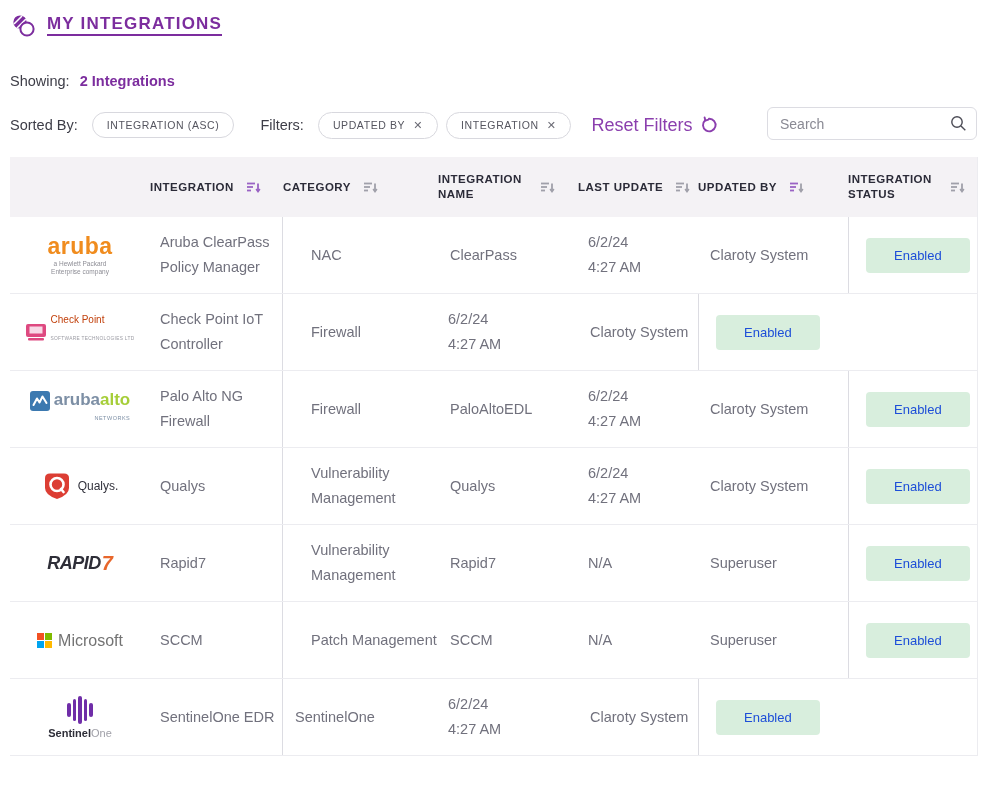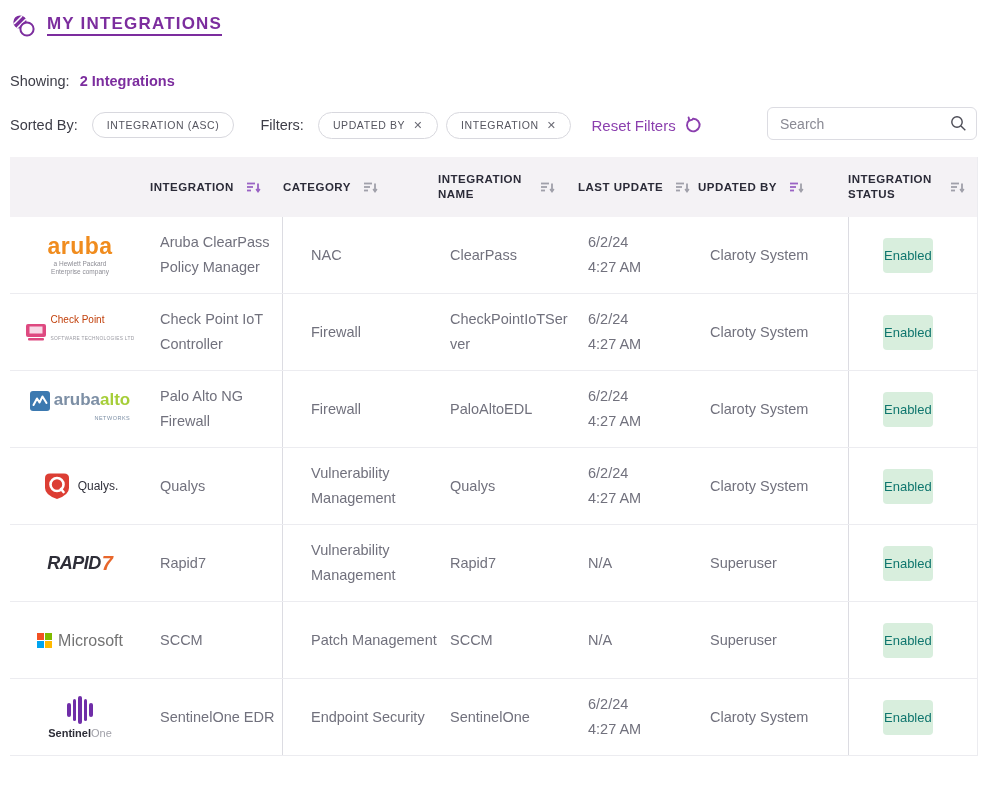--- a/index.html
+++ b/index.html
@@ -18,21 +18,21 @@
   
   .toolbar { position:relative; display:flex; align-items:center; gap:14px;
     padding:20px 0 0 10px; height:52px; }
   .tb-label { font-size:14.5px; color:#3d3d47; }
   .chip { display:inline-flex; align-items:center; gap:8px; border:1px solid #d8d8de;
     border-radius:15px; background:#fff; padding:6px 14px; font-size:10.5px;
     letter-spacing:.6px; color:#55555f; white-space:nowrap; }
   .chip .x { color:#6b6b75; font-size:11px; cursor:pointer; }
   .chips { display:flex; gap:8px; }
   .reset-link { display:inline-flex; align-items:center; gap:8px; color:#8b3fae;
-    font-size:15px; cursor:pointer; margin-left:6px; }
+    font-size:18px; cursor:pointer; margin-left:6px; }
   .search-wrap { position:absolute; right:8px; top:18px; width:210px; }
   .search-wrap input { width:100%; height:33px; border:1px solid #dcdce2; border-radius:6px;
     padding:0 34px 0 12px; font-size:14px; color:#3d3d47; outline:none;
     font-family:inherit; background:#fff; }
   .search-wrap input::placeholder { color:#8a8a94; }
   .search-wrap svg { position:absolute; right:10px; top:8px; }
 
   
   .grid-wrap { margin:16px 0 0 10px; width:968px; border-right:1px solid #ececf0; }
   .grid-row { display:grid;
@@ -49,22 +49,22 @@
   .data-row { height:77px; border-bottom:1px solid #ececf0; background:#fff; }
   .cell { display:flex; flex-direction:column; justify-content:center; font-size:14.5px;
     color:#71717d; line-height:25px; }
   .c-logo { align-items:center; }
   .c-int  { padding-left:10px; border-right:1px solid #dcdce2; }
   .c-cat  { padding-left:28px; }
   .c-name { padding-left:12px; padding-right:10px; word-break:break-all; }
   .c-date { padding-left:10px; }
   .c-user { padding-left:12px; }
   .c-stat { padding-left:17px; border-left:1px solid #dcdce2; }
-  .badge { display:inline-block; background:#d8eedd; color:#0f766e; font-size:13px;
-    padding:5px 1px; border-radius:4px; width:max-content;margin-left:17px; }
+  .badge { display:inline-block; background:#d8eedd; color:#1d4ed8; font-size:13px;
+    padding:5px 28px; border-radius:4px; width:max-content; }
 
   
   .logo-aruba { text-align:center; }
   .aruba-word { color:#f08c1e; font-size:23px; font-weight:bold; letter-spacing:.5px; line-height:24px; }
   .aruba-sub { font-size:6.5px; color:#8e8e96; line-height:8px; margin-top:2px; }
 
   .logo-checkpoint { display:flex; align-items:center; gap:5px; }
   .cp-name { font-size:10px; color:#c2410c; line-height:13px; }
   .cp-sub { font-size:4.8px; color:#9a9aa2; letter-spacing:.3px; }
 
@@ -252,21 +252,20 @@
           <rect x="2" y="14" width="16" height="2.5" rx="1" fill="#de4980"></rect>
         </svg>
         <div>
           <div class="cp-name">Check Point</div>
           <div class="cp-sub">SOFTWARE TECHNOLOGIES LTD</div>
         </div>
       </div>
     </div>
     <div class="cell c-int">Check Point IoT Controller</div>
     <div class="cell c-cat">Firewall</div>
-    <div class="cell c-name">CheckPointIoTServer</div>
     <div class="cell c-date">
       <div>6/2/24</div>
       <div>4:27 AM</div>
     </div>
     <div class="cell c-user">Claroty System</div>
     <div class="cell c-stat">
       <span class="badge">Enabled</span>
     </div>
   </div>
 
@@ -374,21 +373,20 @@
             <i class="s1-b3"></i>
             <i class="s1-b4"></i>
             <i class="s1-b5"></i>
         </div>
         <div class="s1-name">
           <span class="s1-sent">Sentinel</span><span class="s1-one">One</span>
         </div>
       </div>
     </div>
     <div class="cell c-int">SentinelOne EDR</div>
-    <div class="cell c-cat">Endpoint Security</div>
     <div class="cell c-name">SentinelOne</div>
     <div class="cell c-date">
       <div>6/2/24</div>
       <div>4:27 AM</div>
     </div>
     <div class="cell c-user">Claroty System</div>
     <div class="cell c-stat">
       <span class="badge">Enabled</span>
     </div>
   </div>

